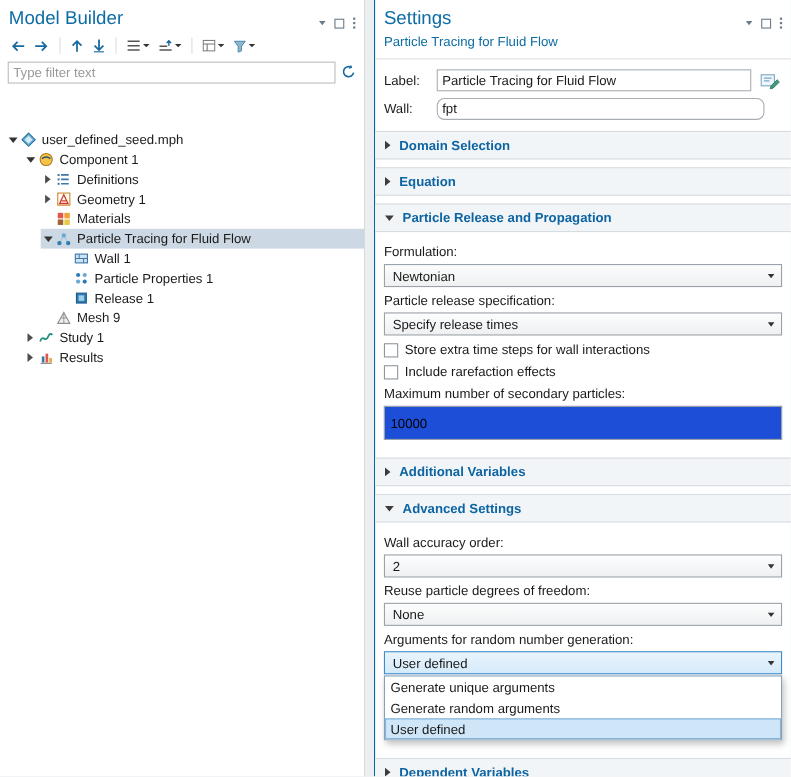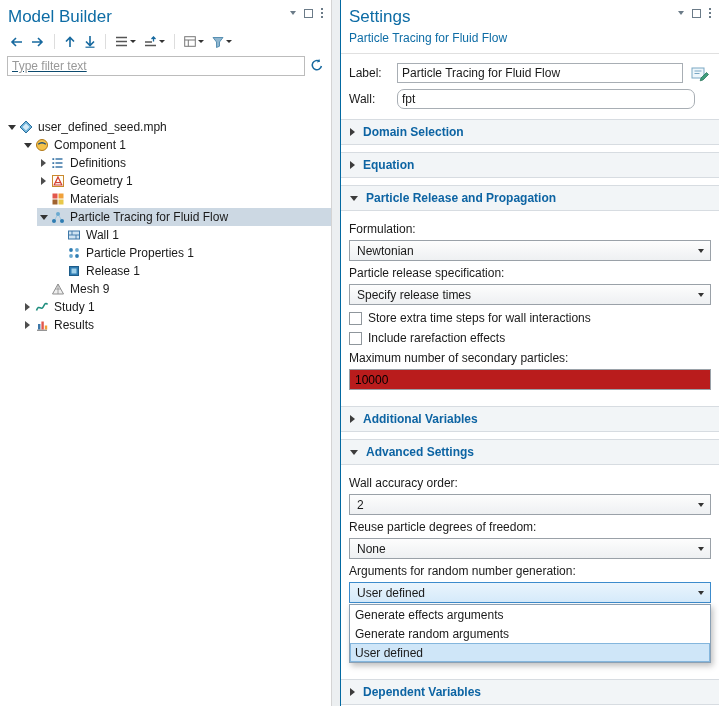--- a/index.html
+++ b/index.html
@@ -4,37 +4,37 @@
 <style>
   html,body{margin:0;padding:0;}
   body{font-family:"Liberation Sans",sans-serif;font-size:12px;color:#1a1a1a;background:#e9e9e9;}
   .stage{position:relative;width:719px;height:706px;overflow:hidden;background:#eceff1;}
 
   .panel{position:absolute;top:0;background:#fff;box-sizing:border-box;}
   .panel-left{left:0;width:332px;height:706px;border-right:1px solid #d4d4d4;}
   .splitter{position:absolute;left:332px;top:0;width:8px;height:706px;background:#eceff1;}
   .panel-right{left:340px;width:379px;height:706px;border-left:1px solid #0369a1;}
 
-  .phead{display:flex;align-items:flex-start;padding:7px 8px 4px 8px;}
+  .phead{display:flex;align-items:flex-end;padding:7px 8px 4px 8px;}
   .ptitle{font-size:17px;color:#0d6ca5;white-space:nowrap;}
   .pcontrols{margin-left:auto;display:flex;gap:8px;align-items:center;height:12px;}
   .c-caret{width:0;height:0;border-top:4px solid #6b7b88;border-left:3.5px solid transparent;border-right:3.5px solid transparent;}
   .c-square{width:7px;height:7px;border:1.2px solid #6b7b88;}
   .c-dots{display:flex;flex-direction:column;gap:2px;}
   .c-dots i{width:2px;height:2px;background:#6b7b88;display:block;}
 
   
   .mb-toolbar{display:flex;align-items:center;gap:4px;padding:2px 6px 5px 7px;}
   .tbtn{display:flex;align-items:center;padding:2px 2px;}
   .caret{width:0;height:0;border-top:3.5px solid #333;border-left:3px solid transparent;border-right:3px solid transparent;margin-left:2px;}
   .tsep{width:1px;height:15px;background:#ddd;margin:0 3px;}
 
   
   .filter-row{display:flex;align-items:center;gap:5px;padding:1px 7px 4px 7px;}
-  .filter-input{flex:1;height:20px;box-sizing:border-box;border:1px solid #bcbcbc;padding:8px 4px;font:12px "Liberation Sans",sans-serif;color:#0c4a6e;text-decoration:underline;}
+  .filter-input{flex:1;height:20px;box-sizing:border-box;border:1px solid #bcbcbc;padding:8px 4px;font:12px "Liberation Sans",sans-serif;color:#0c4a6e;}
   .filter-input::placeholder{color:#999;}
 
   
   .tree{padding-top:3px;margin-top:35px;}
   .trow{height:18px;display:flex;cursor:default;}
   .trow-inner{display:flex;align-items:center;flex:1;min-width:0;}
   .ind0{margin-left:5px}.ind1{margin-left:21px}.ind2{margin-left:37px}.ind3{margin-left:53px}
   .chev{width:13px;flex:none;display:flex;align-items:center;justify-content:center;}
   .c-col{width:0;height:0;border-left:5px solid #4d4d4d;border-top:4px solid transparent;border-bottom:4px solid transparent;}
   .c-exp{width:0;height:0;border-top:5px solid #333;border-left:4px solid transparent;border-right:4px solid transparent;}
@@ -55,21 +55,21 @@
   .stext{color:#0d64a3;font-weight:bold;}
   .s-col{width:0;height:0;border-left:5px solid #3c3c3c;border-top:4px solid transparent;border-bottom:4px solid transparent;}
   .s-exp{width:0;height:0;border-top:5px solid #3c3c3c;border-left:4px solid transparent;border-right:4px solid transparent;}
   .scontent{padding:6px 8px 9px 8px;}
   .ctl-label{margin:5px 0 4px 0;}
   .combo{position:relative;height:21px;box-sizing:border-box;border:1px solid #9aa1a8;background:linear-gradient(#fdfdfd,#eef0f2);display:flex;align-items:center;padding:0 20px 0 7px;cursor:default;}
   .combo .caret-c{position:absolute;right:6px;top:8px;width:0;height:0;border-top:4.5px solid #333;border-left:3.5px solid transparent;border-right:3.5px solid transparent;}
   .combo.focus{border-color:#3c8bcc;background:linear-gradient(#eaf4fc,#d5eafa);}
   .cbrow{display:flex;align-items:center;gap:6px;margin:6px 0;}
   .cbbox{width:13px;height:13px;box-sizing:border-box;border:1px solid #8f969c;background:#fff;flex:none;}
-  .txt{width:100%;height:21px;box-sizing:border-box;border:1px solid #9aa1a8;padding:0 5px;font:12px "Liberation Sans",sans-serif;background:#b91c1c;display:block;}
+  .txt{width:100%;height:31px;box-sizing:border-box;border:1px solid #9aa1a8;padding:0 5px;font:12px "Liberation Sans",sans-serif;background:#1d4ed8;display:block;}
   .ddlist{border:1px solid #8aa0b4;background:#fff;box-shadow:2px 3px 6px rgba(0,0,0,0.25);margin-top:1px;position:relative;z-index:3;}
   .dditem{height:19px;display:flex;align-items:center;padding:0 5px;cursor:default;}
   .dditem.ddsel{background:#cfe6f8;box-shadow:inset 0 0 0 1px #84b6dd;}
 </style>
 </head>
 <body>
 
 <div class="stage">
 
   <div class="panel panel-left">
@@ -439,21 +439,21 @@
         <span class="caret-c"></span>
       </div>
 
       <div class="ctl-label">Arguments for random number generation:</div>
       <div class="combo focus">
         <span>User defined</span>
         <span class="caret-c"></span>
       </div>
 
       <div class="ddlist">
-        <div class="dditem">Generate effects arguments</div>
+        <div class="dditem">Generate unique arguments</div>
         <div class="dditem">Generate random arguments</div>
         <div class="dditem ddsel">User defined</div>
       </div>
     </div>
 
     <div class="sect">
       <span class="s-col"></span>
       <span class="stext">Dependent Variables</span>
     </div>
 

